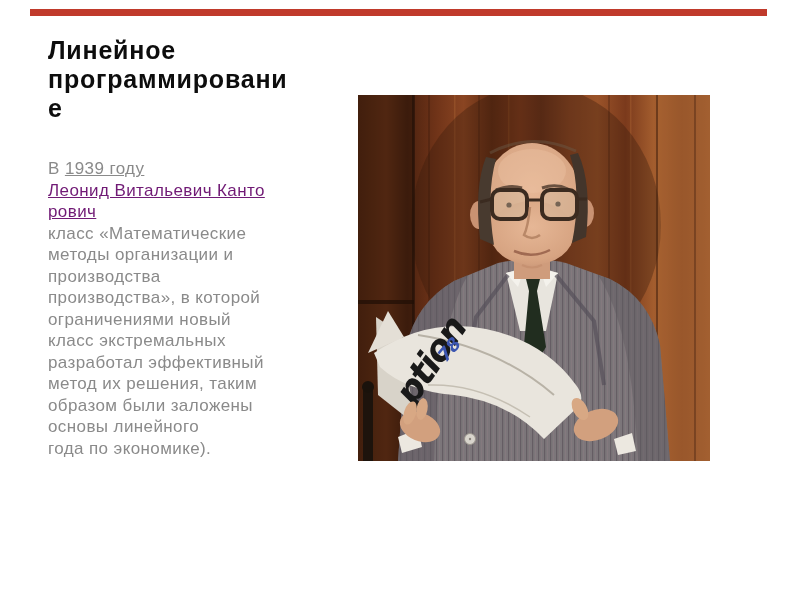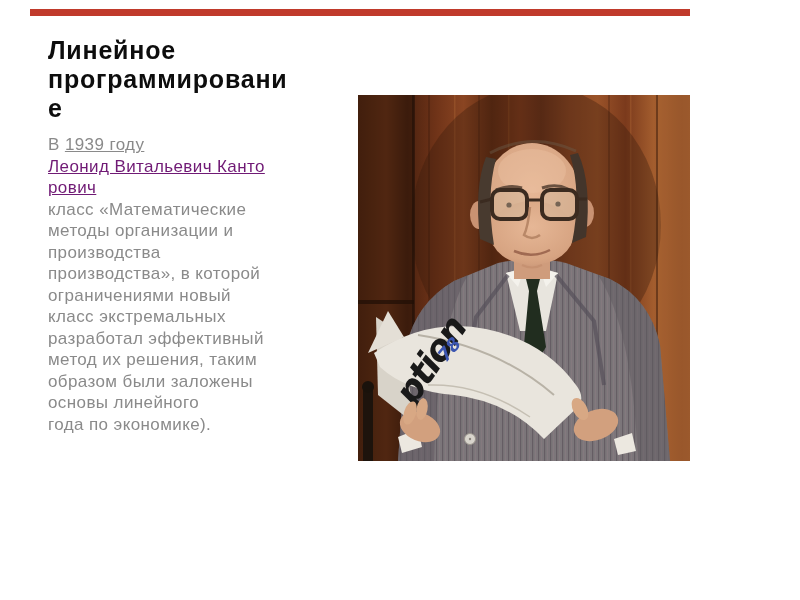--- a/index.html
+++ b/index.html
@@ -1,29 +1,29 @@
 <!DOCTYPE html>
 <html><head>
 <meta charset="utf-8">
 <style>
   html,body{margin:0;padding:0;background:#ffffff;}
   .slide{
-    position:relative;width:664px;height:600px;background:#ffffff;
-    font-family:"Liberation Sans", sans-serif;overflow:hidden;padding-left:26px;
+    position:relative;width:800px;height:600px;background:#ffffff;
+    font-family:"Liberation Sans", sans-serif;overflow:hidden;
   }
   .accent-bar{
     position:absolute;left:30px;top:9px;width:737px;height:7px;background:#C03A2B;
   }
   .title{
     position:absolute;left:48px;top:36px;margin:0;
     font-size:25px;font-weight:bold;color:#0d0d0d;
     line-height:29px;letter-spacing:0.8px;
   }
   .body-text{
-    position:absolute;left:48px;top:134px;width:310px;
+    position:absolute;left:48px;top:158px;width:310px;
     font-size:17px;line-height:21.5px;color:#8a8a8a;letter-spacing:0.4px;
   }
   .body-text .line{white-space:pre;}
   .body-text a{cursor:pointer;}
   a.link_gray{color:#8a8a8a;text-decoration:underline;}
   a.link_blue{color:#701a75;text-decoration:underline;}
   .photo{
     position:absolute;left:358px;top:95px;width:352px;height:366px;
   }
   .photo svg{display:block;width:100%;height:100%;}

